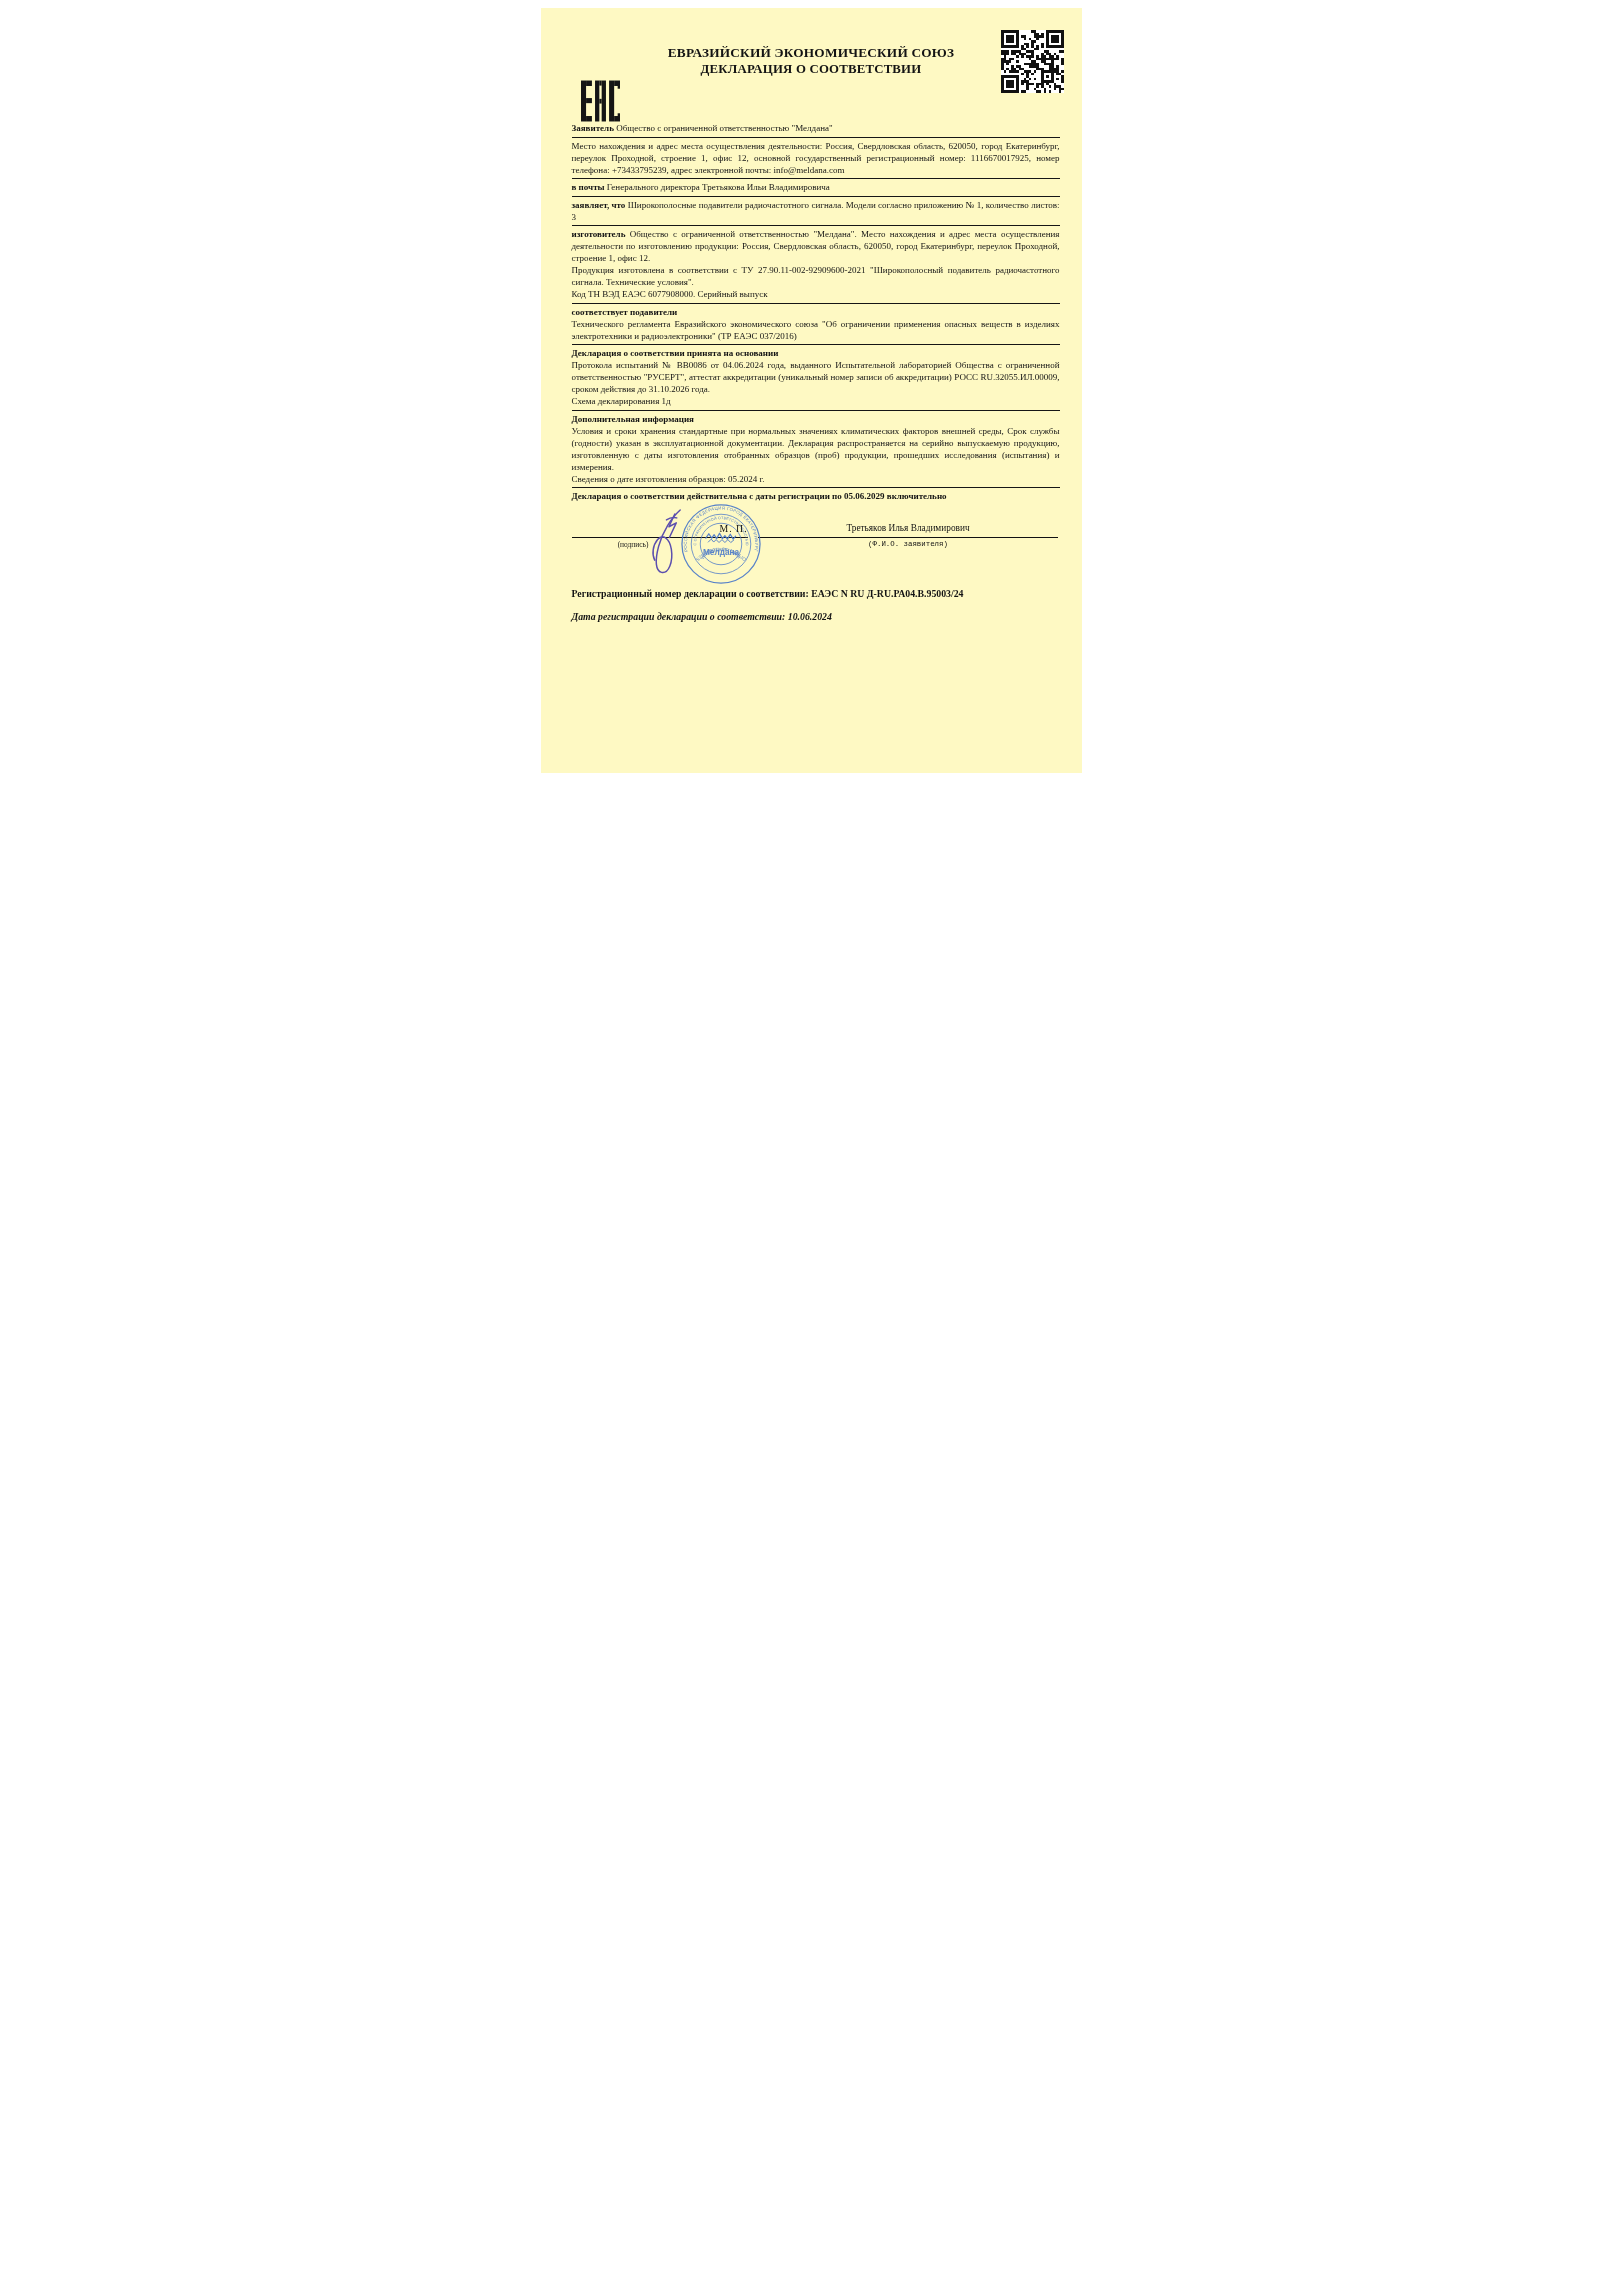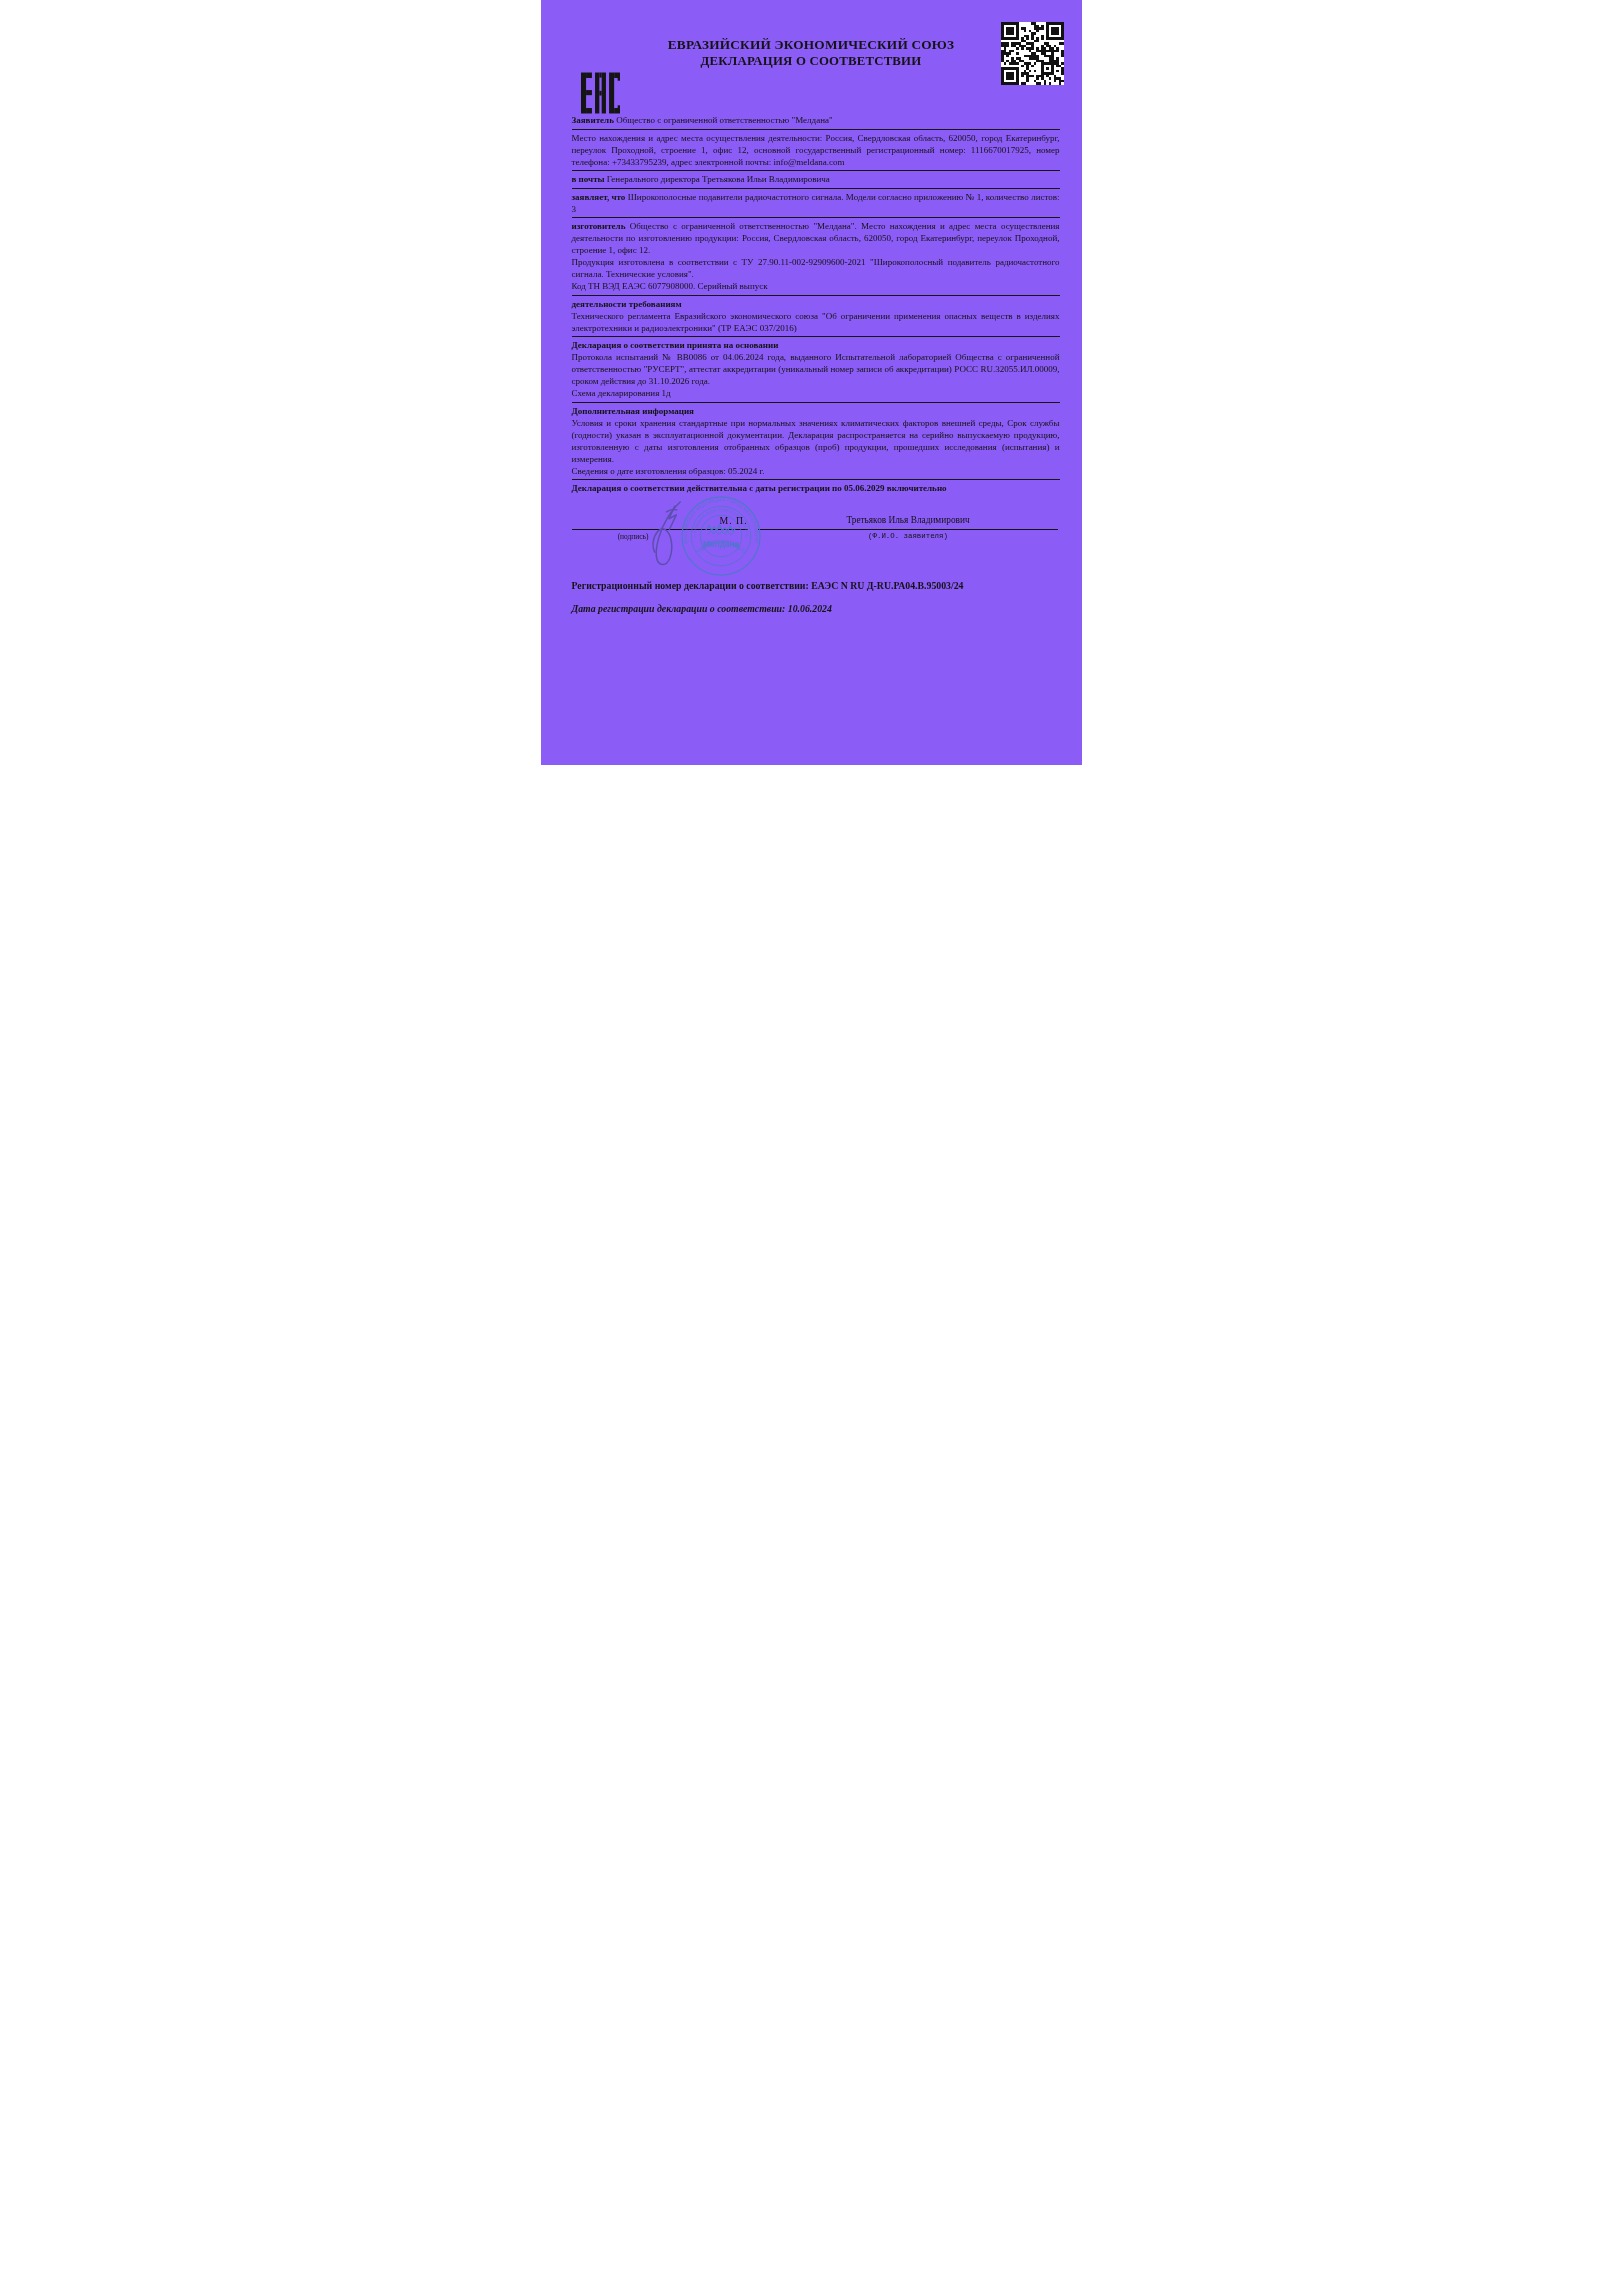--- a/index.html
+++ b/index.html
@@ -1,21 +1,21 @@
 <!DOCTYPE html>
 <html lang="ru" style="font-size:7.9px"><head>
 <meta charset="utf-8">
 <style>
   html,body{margin:0;padding:0;background:#ffffff;}
   .page{
     position:relative;
     width:541px;
     height:765px;
-    margin:0 auto;
-    background:#8b5cf6;
+    margin:8px auto;
+    background:#fef9c3;
     font-family:"Liberation Serif","DejaVu Serif",serif;
     color:#141414;
     overflow:hidden;
   }
   .content{padding:0 22px 0 31px;}
   .titles{text-align:center;margin:0 auto;padding-top:37px;width:422px;}
   .title1{font-size:13.3px;font-weight:bold;letter-spacing:0.2px;line-height:16px;}
   .title2{font-size:12.8px;font-weight:bold;letter-spacing:0.2px;line-height:16px;}
   .eac-logo{position:absolute;left:40px;top:72px;width:39px;height:42px;}
   .qr{position:absolute;left:460px;top:21.6px;width:63px;height:63px;}
@@ -309,21 +309,21 @@
       <div class="rule"></div>
 
       <p class="row"><b class="lead">заявляет, что</b> <span>Широкополосные подавители радиочастотного сигнала.  Модели согласно приложению № 1, количество листов: 3</span></p>
       <div class="rule"></div>
 
       <p class="row"><b class="lead">изготовитель</b> <span>Общество с ограниченной ответственностью "Мелдана". Место нахождения и адрес места осуществления деятельности по изготовлению продукции: Россия, Свердловская область, 620050, город Екатеринбург, переулок Проходной, строение 1, офис 12.</span></p>
       <p class="row">Продукция изготовлена в соответствии с ТУ 27.90.11-002-92909600-2021 "Широкополосный подавитель радиочастотного сигнала. Технические условия".</p>
       <p class="row nj">Код ТН ВЭД ЕАЭС 6077908000. Серийный выпуск</p>
       <div class="rule"></div>
 
-      <p class="row nj boldline">деятельности требованиям</p>
+      <p class="row nj boldline">соответствует подавители</p>
       <p class="row">Технического регламента Евразийского экономического союза "Об ограничении применения опасных веществ в изделиях электротехники и радиоэлектроники" (ТР ЕАЭС 037/2016)</p>
       <div class="rule"></div>
 
       <p class="row nj boldline">Декларация о соответствии принята на основании</p>
       <p class="row">Протокола испытаний № ВВ0086 от 04.06.2024 года, выданного Испытательной лабораторией Общества с ограниченной ответственностью "РУСЕРТ", аттестат аккредитации (уникальный номер записи об аккредитации) РОСС RU.32055.ИЛ.00009, сроком действия до 31.10.2026 года.</p>
       <p class="row nj">Схема декларирования 1д</p>
       <div class="rule"></div>
 
       <p class="row nj boldline">Дополнительная информация</p>
       <p class="row">Условия и сроки хранения стандартные при нормальных значениях климатических факторов внешней среды, Срок службы (годности) указан в эксплуатационной документации. Декларация распространяется на серийно выпускаемую продукцию, изготовленную с даты изготовления отобранных образцов (проб) продукции, прошедших исследования (испытания) и измерения.</p>

